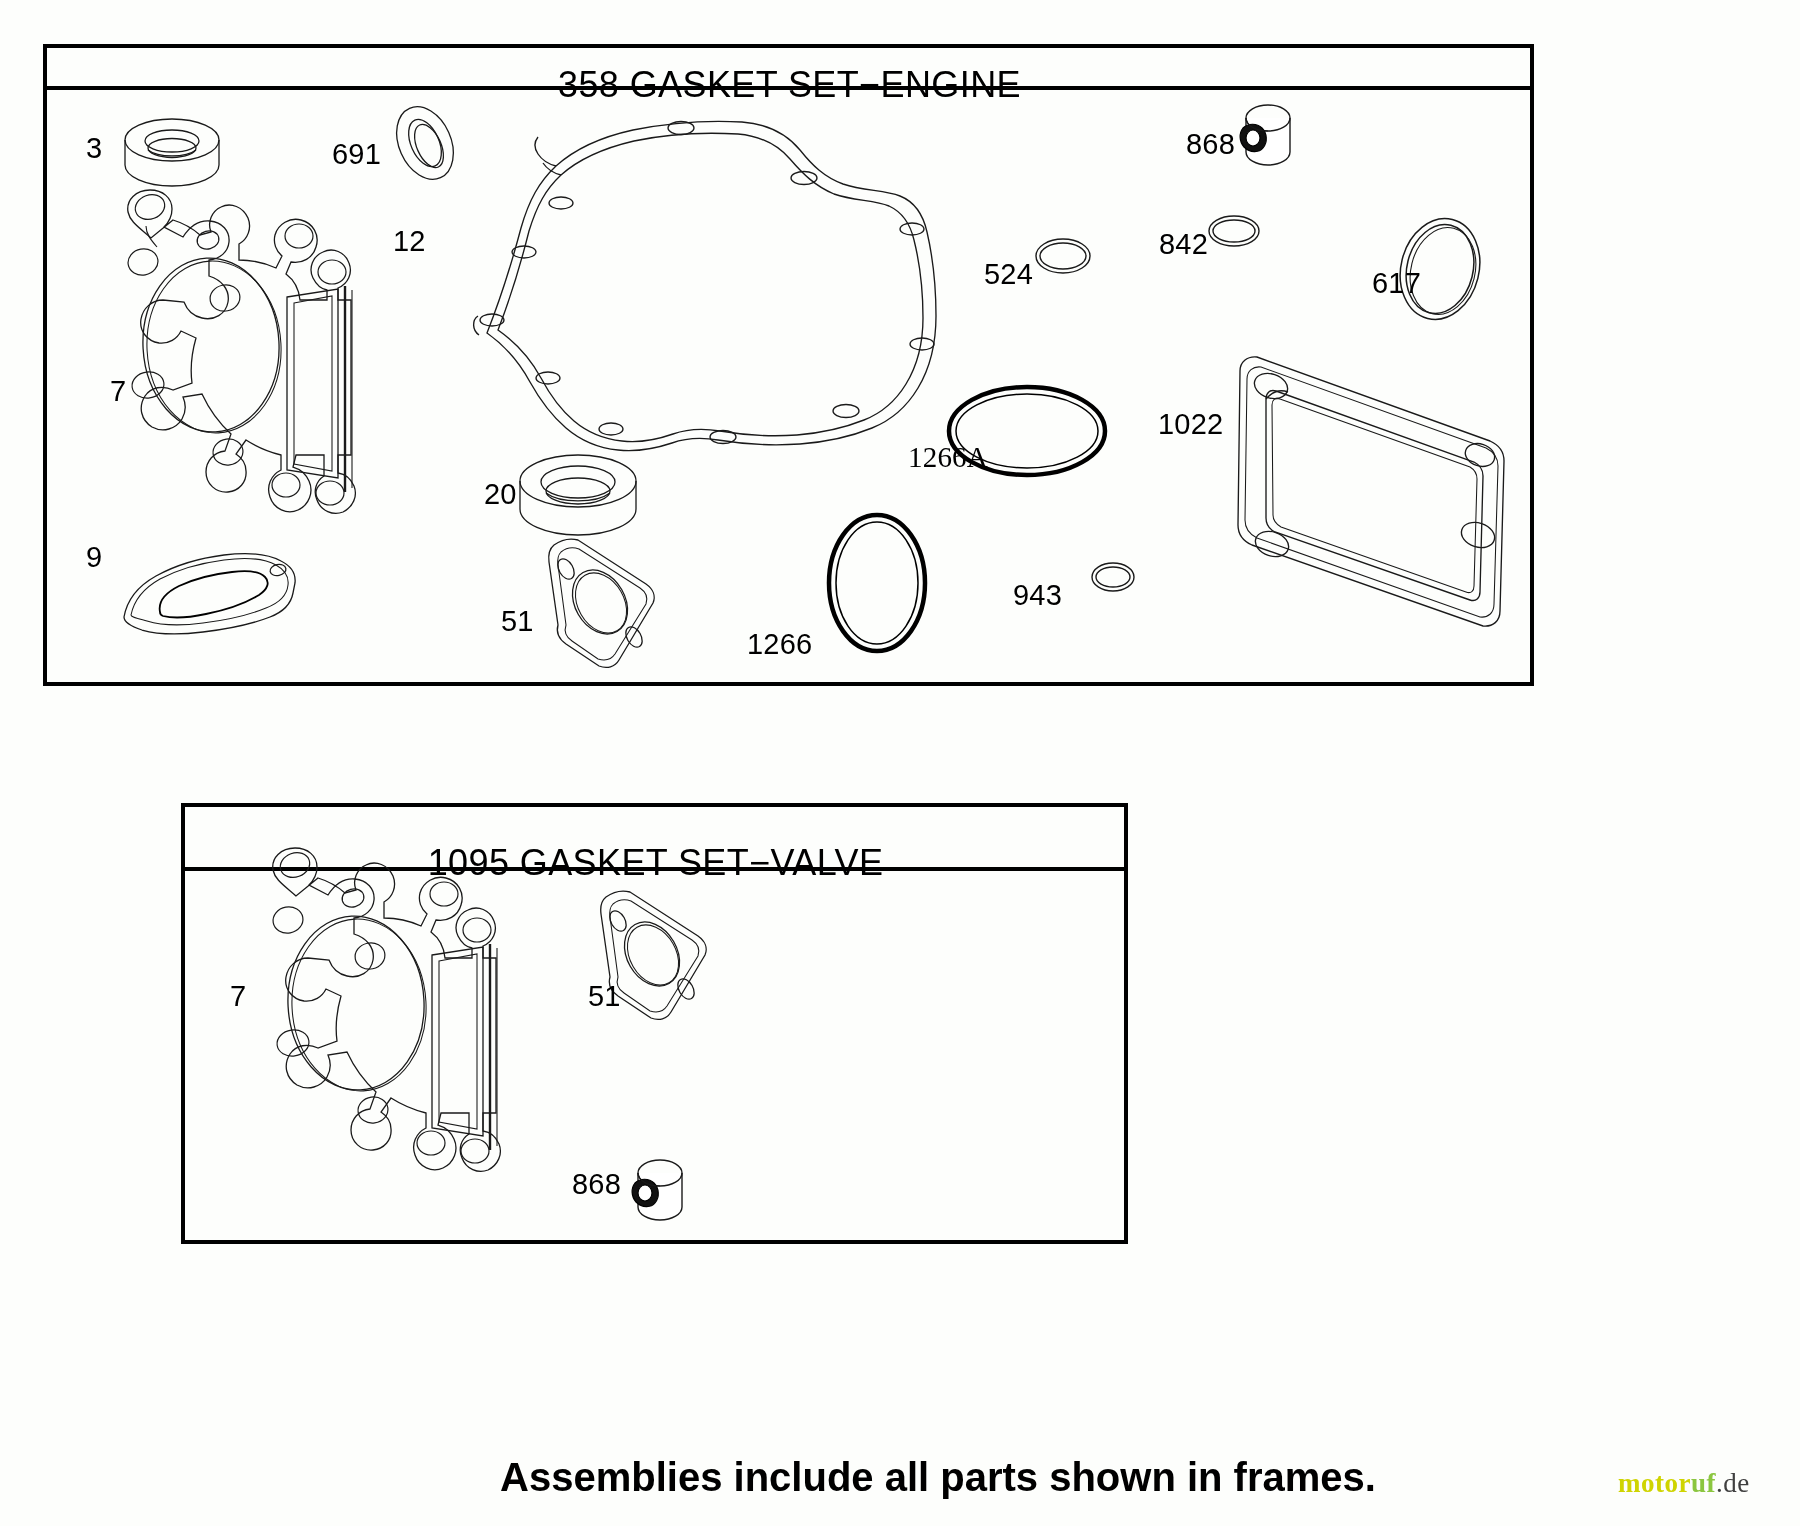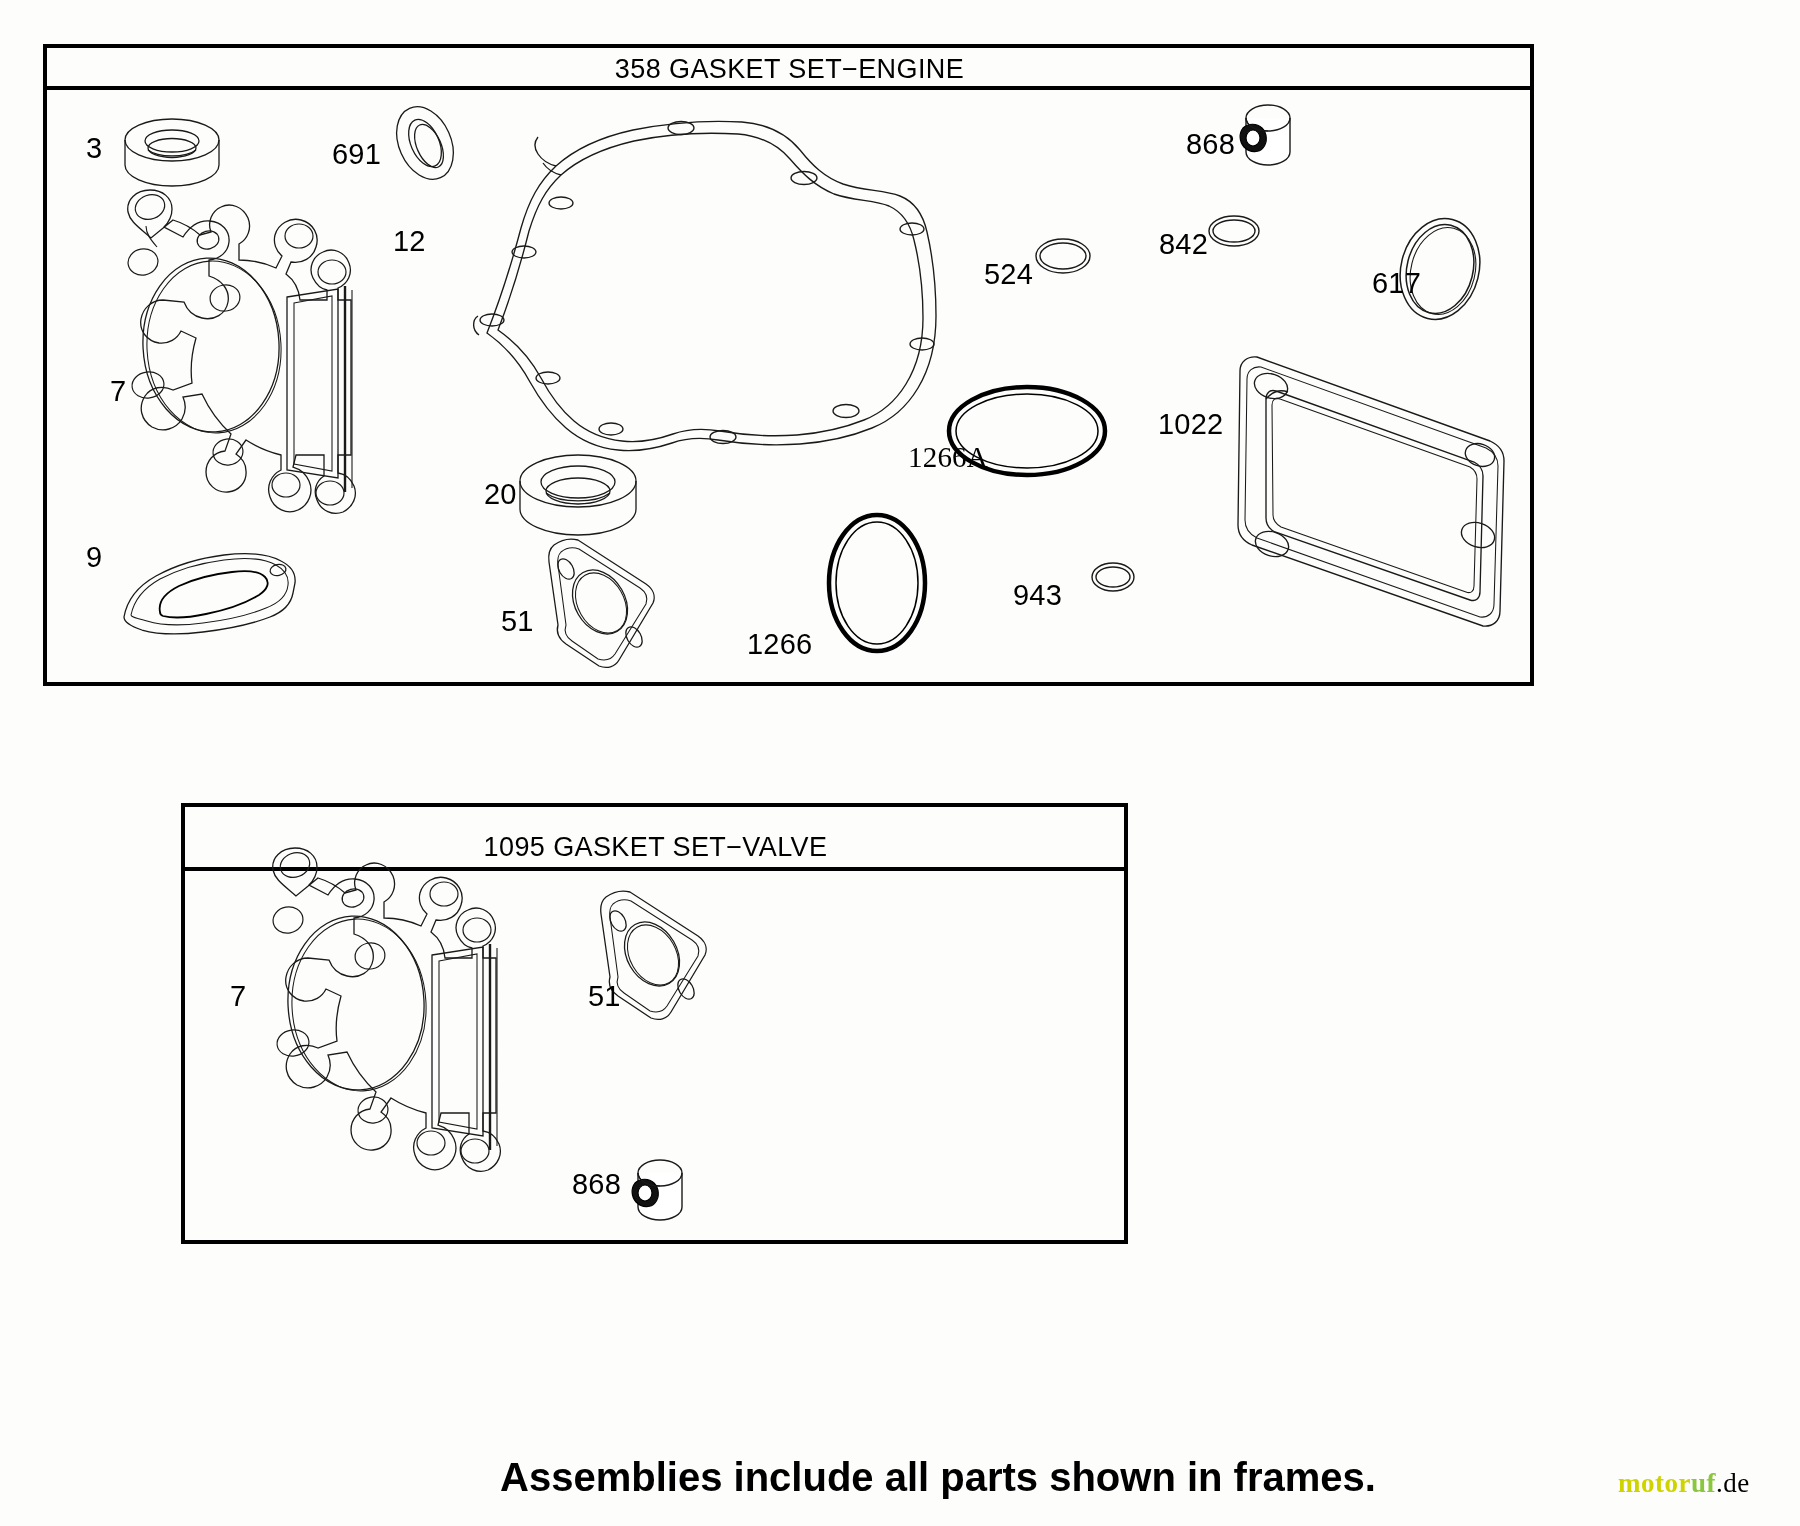--- a/index.html
+++ b/index.html
@@ -1,34 +1,34 @@
 <!DOCTYPE html>
 <html><head>
 <meta charset="utf-8">
 <style>
   html,body{margin:0;padding:0;background:#fdfefc;}
   body{width:1800px;height:1526px;font-family:"Liberation Sans",sans-serif;color:#000;overflow:hidden;position:relative;}
   #stage{position:relative;width:1800px;height:1526px;}
   svg.layer{position:absolute;left:0;top:0;width:1800px;height:1526px;}
   .frame-title{
-    position:absolute;text-align:center;font-size:27px;letter-spacing:.4px;
-    font-family:"Liberation Sans",sans-serif;color:#000;white-space:nowrap;
+    position:absolute;text-align:center;font-size:36px;letter-spacing:.4px;
+    font-family:"Liberation Sans",sans-serif;color:#000;white-space:nowrap;margin-top:10px;
   }
   .ref{
     position:absolute;font-size:29px;font-family:"Liberation Sans",sans-serif;
     color:#000;white-space:nowrap;letter-spacing:.2px;
   }
   .caption{
     position:absolute;left:0;width:1800px;text-align:center;
     font-size:40px;font-weight:bold;font-family:"Liberation Sans",sans-serif;color:#000;
   }
   .wm{position:absolute;font-size:27px;font-family:"Liberation Serif",serif;letter-spacing:.5px;}
   .wm .m{color:#cfd400;font-weight:bold;}
   .wm .o{color:#8bc63f;font-weight:bold;}
-  .wm .de{color:#000000;}
+  .wm .de{color:#404040;}
 </style>
 </head>
 <body>
 
 <div id="stage">
 
   <svg class="layer" viewBox="0 0 1800 1526">
     <g fill="none" stroke="#1a1a1a" stroke-width="1.6" vector-effect="non-scaling-stroke">
 
       <rect x="45" y="46" width="1487" height="638" stroke="#000" stroke-width="4" fill="none"></rect>

